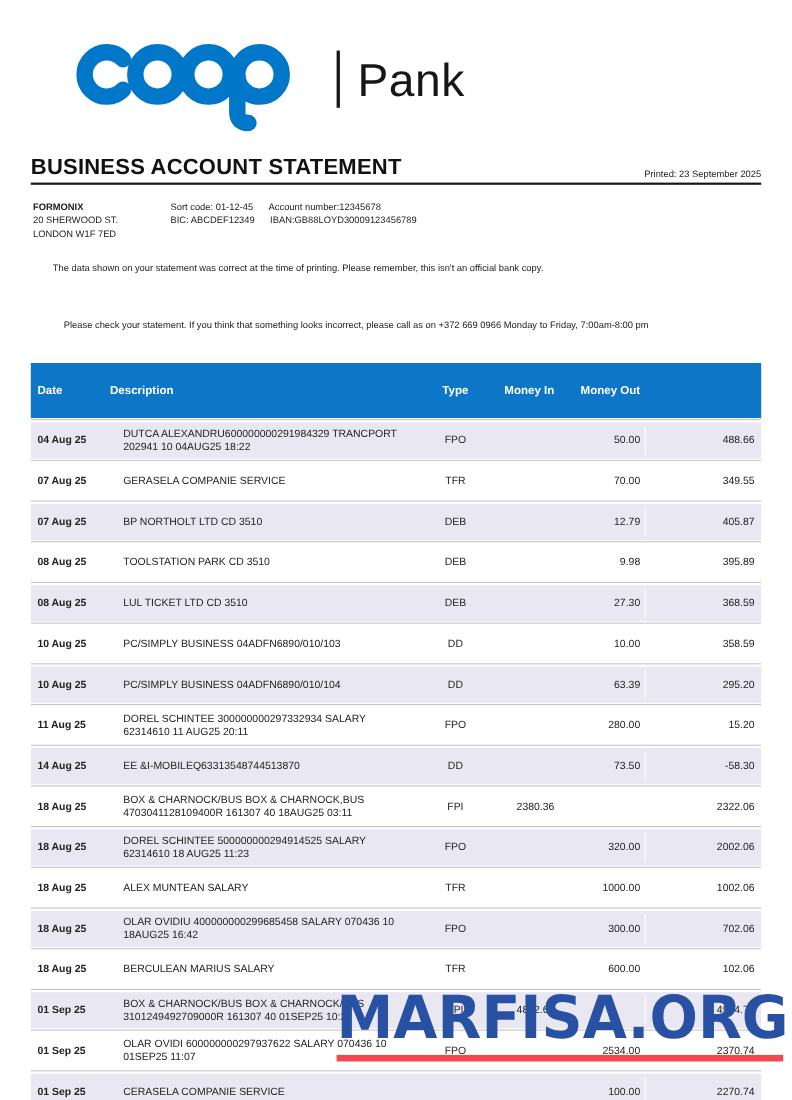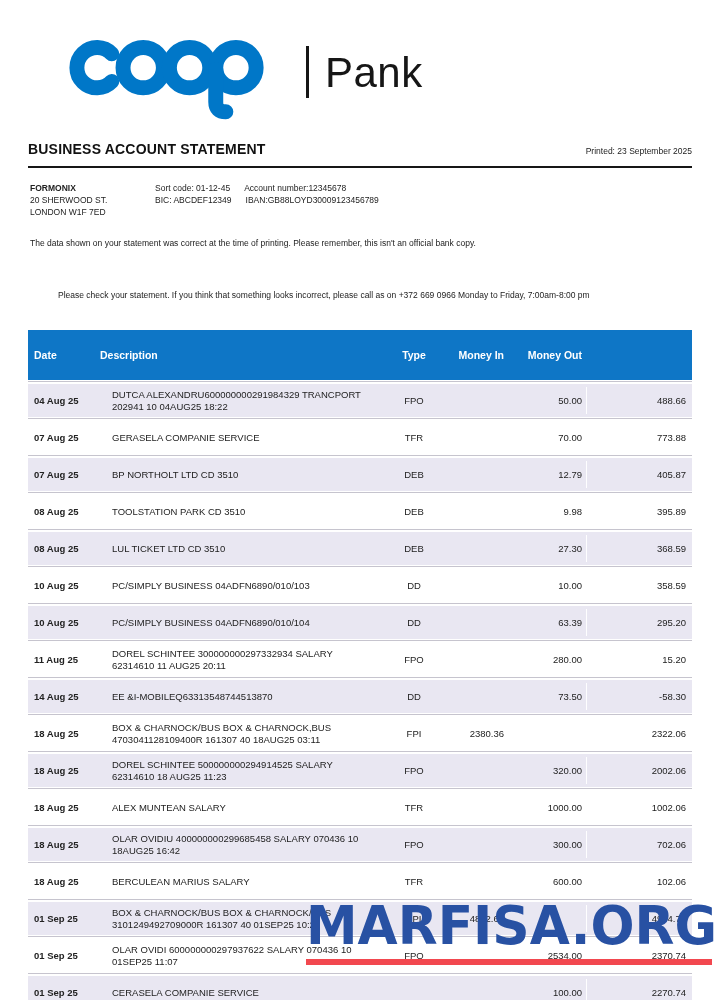--- a/index.html
+++ b/index.html
@@ -10,30 +10,30 @@
     --brand:#0077C8; --header-bg:#0E76C6; --row-alt:#E9E7F2;
     --wm:#2851A3; --wm-line:#F2484F;
   }
   
   .logo-row { position:absolute; left:56px; top:34px; display:flex; align-items:center; }
   .coop-svg { width:232px; height:86px; display:block; }
   .logo-sep { width:3px; height:52px; background:#161616; margin:0 16px 10px 18px; }
   .logo-suffix { font-size:42px; font-weight:500; color:#161616; letter-spacing:0.5px; padding-bottom:8px; }
   
   .title-row { position:absolute; left:28px; width:664px; top:141px; display:flex; justify-content:space-between; align-items:flex-end; }
-  .doc-title { font-size:14px; font-weight:bold; letter-spacing:0.2px; color:#111; }
+  .doc-title { font-size:20px; font-weight:bold; letter-spacing:0.2px; color:#111; }
   .printed { font-size:8.5px; color:#222; padding-bottom:1px; }
   .title-rule { position:absolute; left:28px; width:664px; top:166px; height:2px; background:#161616; }
   
   .addr { position:absolute; left:30px; top:182px; font-size:8.5px; line-height:12px; color:#222; }
   .addr .name { font-weight:bold; }
   .codes { position:absolute; left:155px; top:182px; font-size:8.5px; line-height:12px; color:#222; }
   .codes .gap { display:inline-block; width:14px; }
   
-  .notice1 { position:absolute; left:30px; top:238px; width:640px; font-size:8.5px; color:#222; }
+  .notice1 { position:absolute; left:48px; top:238px; width:640px; font-size:8.5px; color:#222; }
   .notice2 { position:absolute; left:30px; top:290px; width:660px; font-size:8.5px; color:#222;margin-left:28px; }
   
   .table { position:absolute; left:28px; top:330px; width:664px; }
   .thead {
     display:grid; grid-template-columns:72px 280px 68px 60px 78px 106px;
     background:var(--header-bg); color:#fff; font-weight:bold; font-size:10.5px;
     height:50px; align-items:center;
   }
   .thead .c-date { padding-left:6px; }
   .thead .c-type { text-align:center; }
@@ -119,21 +119,21 @@
           <div class="c-in"></div>
           <div class="c-out">50.00</div>
           <div class="c-bal">488.66</div>
         </div>
         <div class="trow">
           <div class="c-date">07 Aug 25</div>
           <div class="c-desc">GERASELA COMPANIE SERVICE</div>
           <div class="c-type">TFR</div>
           <div class="c-in"></div>
           <div class="c-out">70.00</div>
-          <div class="c-bal">773.88</div>
+          <div class="c-bal">349.55</div>
         </div>
         <div class="trow alt">
           <div class="c-date">07 Aug 25</div>
           <div class="c-desc">BP NORTHOLT LTD CD 3510</div>
           <div class="c-type">DEB</div>
           <div class="c-in"></div>
           <div class="c-out">12.79</div>
           <div class="c-bal">405.87</div>
         </div>
         <div class="trow">

